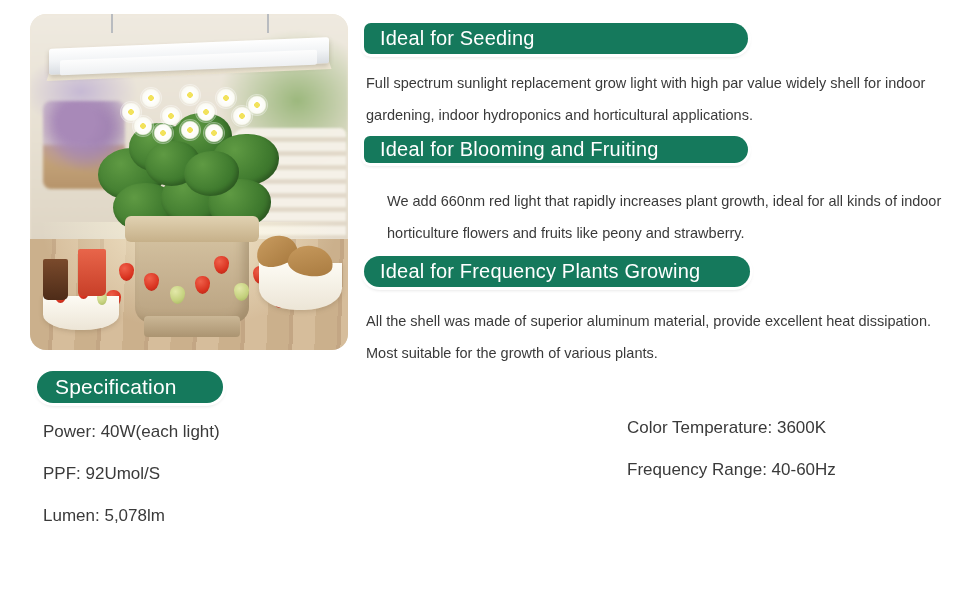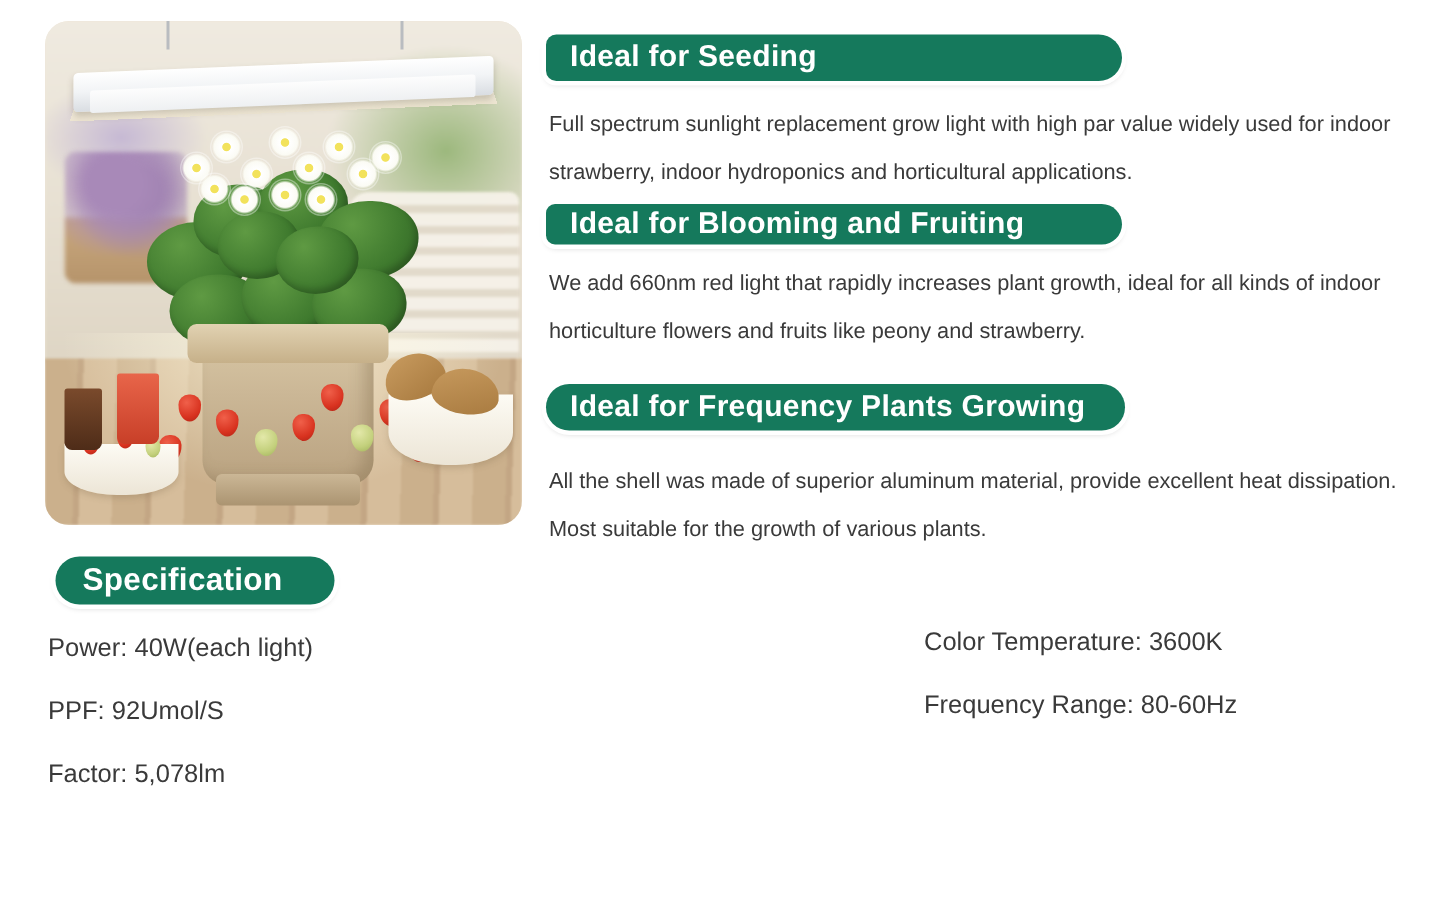--- a/index.html
+++ b/index.html
@@ -147,21 +147,21 @@
     position: absolute; border-radius: 50% 50% 50% 50% / 60% 60% 40% 40%;
     background: linear-gradient(160deg, #c79a5e 0%, #a87a3f 100%);
   }
 
   
   .pill {
     position: absolute;
     background: #15795c;
     color: #ffffff;
     font-size: 20px;
-    font-weight: 700;
+    font-weight: 400;
     letter-spacing: .2px;
     display: flex;
     align-items: center;
     padding: 0 16px;
     box-sizing: border-box;
     box-shadow: 0 0 0 3px #ffffff, 0 2px 4px rgba(0,0,0,.22);
     white-space: nowrap;
   }
 
   .pill-seeding   { left: 364px; top: 23px;  width: 384px; height: 31px; border-radius: 8px 18px 18px 8px; }
@@ -173,30 +173,31 @@
   .para {
     position: absolute;
     left: 366px;
     width: 580px;
     font-size: 14.5px;
     line-height: 32px;
     color: #3a3a3a;
     font-weight: 400;
   }
   .para-seeding   { top: 52px; }
-  .para-blooming  { top: 158px; }
+  .para-blooming  { top: 170px; margin-left: 21px; }
   .para-succulent { top: 290px; }
 
   
   .spec-col {
     position: absolute;
     font-size: 17px;
     line-height: 42px;
     color: #3a3a3a;
     white-space: nowrap;
+    margin-left: 11px;
   }
   .spec-left  { left: 32px;  top: 411px; }
   .spec-right { left: 616px; top: 407px; }
 
   
   .growth {
     position: absolute;
     left: 0;
     bottom: 0;
     width: 970px;
@@ -437,38 +438,38 @@
 
     <div class="bowl" style="right:2%;top:74%;width:26%;height:14%;"></div>
     <div class="bread" style="right:16%;top:66%;width:13%;height:9%;transform:rotate(-18deg);"></div>
     <div class="bread" style="right:5%;top:69%;width:14%;height:9%;transform:rotate(8deg);"></div>
   </div>
 </div>
 
 <div class="pill pill-seeding">
   <span>Ideal for Seeding</span>
 </div>
-<p class="para para-seeding">Full spectrum sunlight replacement grow light with high par value widely used for indoor strawberry, indoor hydroponics and horticultural applications.</p>
+<p class="para para-seeding">Full spectrum sunlight replacement grow light with high par value widely shell for indoor gardening, indoor hydroponics and horticultural applications.</p>
 
 <div class="pill pill-blooming">
   <span>Ideal for Blooming and Fruiting</span>
 </div>
 <p class="para para-blooming">We add 660nm red light that rapidly increases plant growth, ideal for all kinds of indoor horticulture flowers and fruits like peony and strawberry.</p>
 
 <div class="pill pill-succulent">
   <span>Ideal for Frequency Plants Growing</span>
 </div>
 <p class="para para-succulent">All the shell was made of superior aluminum material, provide excellent heat dissipation. Most suitable for the growth of various plants.</p>
 
 <div class="pill pill-spec">
   <span>Specification</span>
 </div>
 
 <div class="spec-col spec-left">
   <div>Power: 40W(each light)</div>
   <div>PPF: 92Umol/S</div>
-  <div>Factor: 5,078lm</div>
+  <div>Lumen: 5,078lm</div>
 </div>
 
 <div class="spec-col spec-right">
   <div>Color Temperature: 3600K</div>
-  <div>Frequency Range: 80-60Hz</div>
+  <div>Frequency Range: 40-60Hz</div>
 </div>
 
 </body></html>

